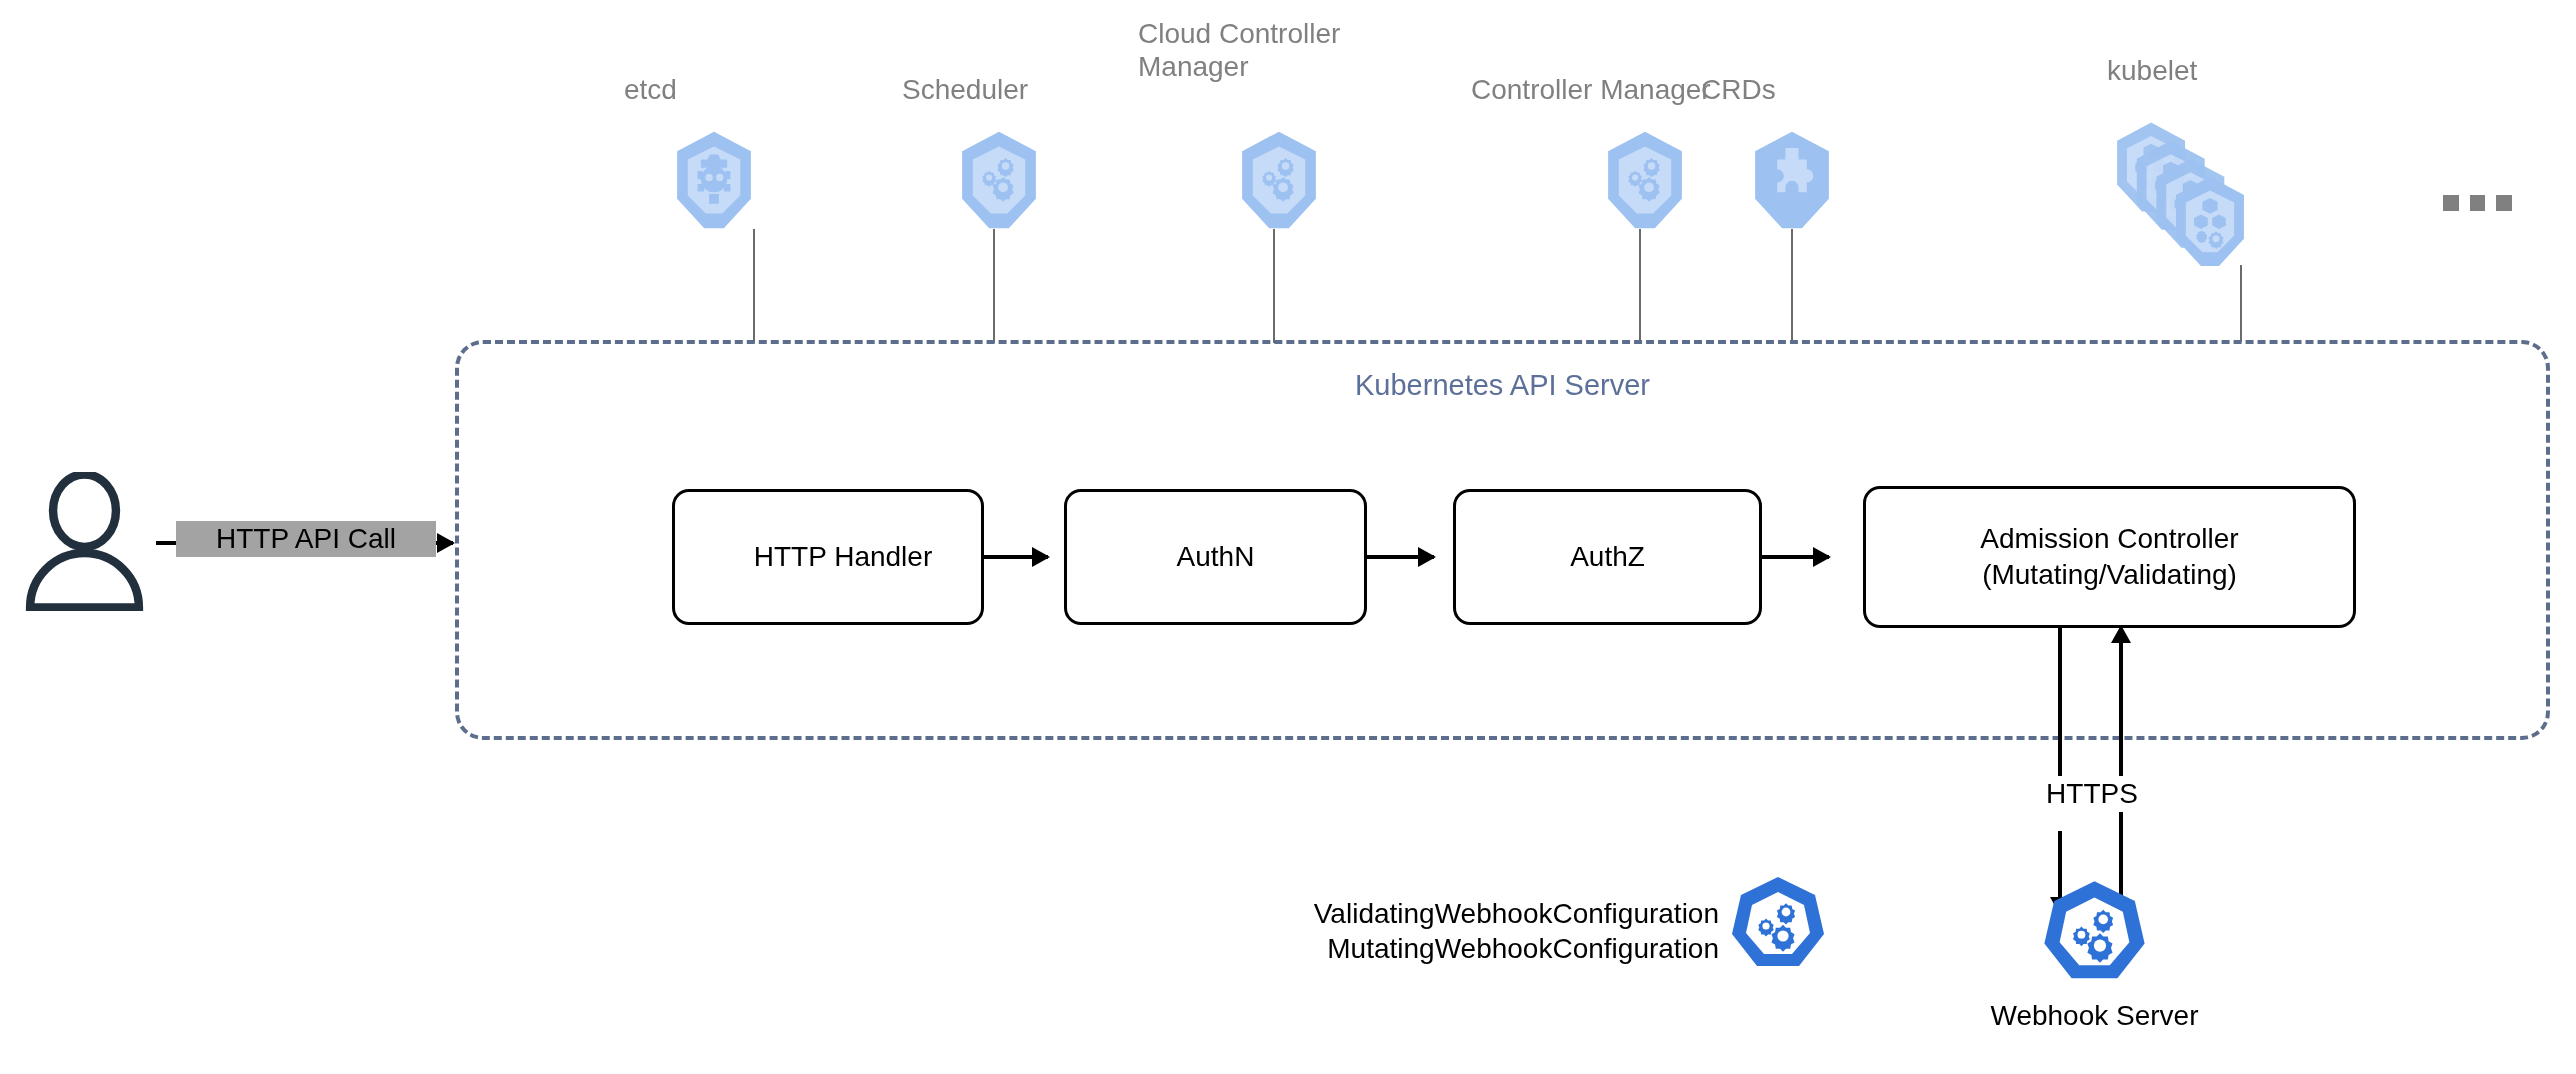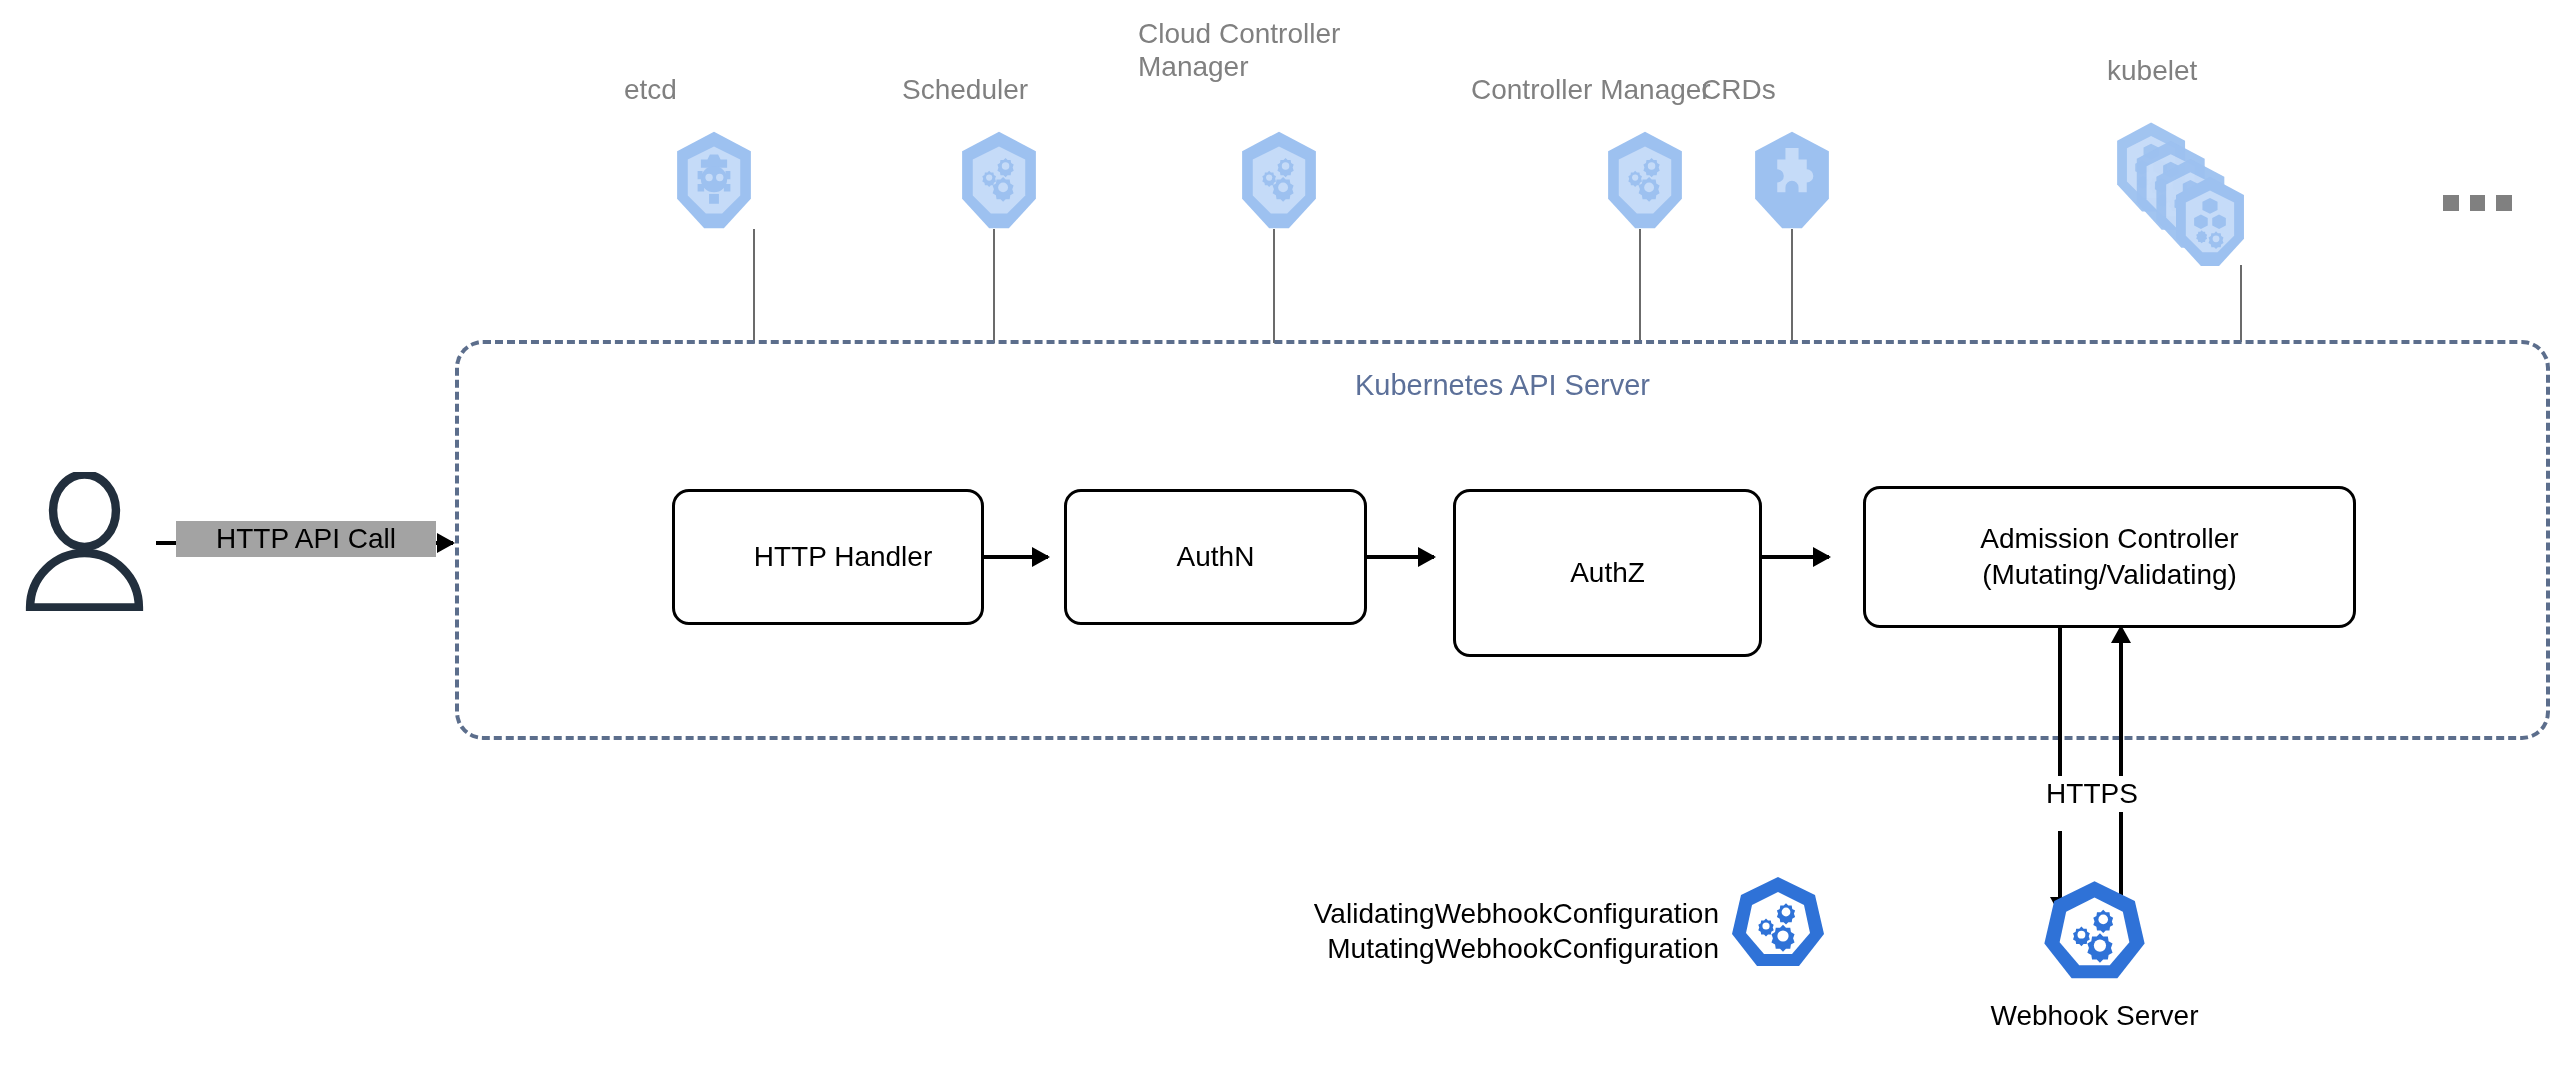--- a/index.html
+++ b/index.html
@@ -232,21 +232,21 @@
   <div id="apiserver-title">Kubernetes API Server</div>
 
   <div class="pbox" style="left:672px;top:489px;width:312px;height:136px;padding-left:30px;">HTTP Handler</div>
 
   <div class="harrow" style="left:984px;top:555px;width:64px;"></div>
 
   <div class="pbox" style="left:1064px;top:489px;width:303px;height:136px;">AuthN</div>
 
   <div class="harrow" style="left:1367px;top:555px;width:67px;"></div>
 
-  <div class="pbox" style="left:1453px;top:489px;width:309px;height:168px;">AuthZ</div>
+  <div class="pbox" style="left:1453px;top:489px;width:309px;height:136px;">AuthZ</div>
 
   <div class="harrow" style="left:1762px;top:555px;width:67px;"></div>
 
   <div class="pbox" style="left:1863px;top:486px;width:493px;height:142px;">Admission Controller
 (Mutating/Validating)</div>
 
   <div class="plainline" style="left:2058px;top:628px;height:160px;"></div>
   <div class="varrow-down" style="left:2058px;top:831px;height:67px;"></div>
 
   <div class="plainline" style="left:2119px;top:802px;height:121px;"></div>

